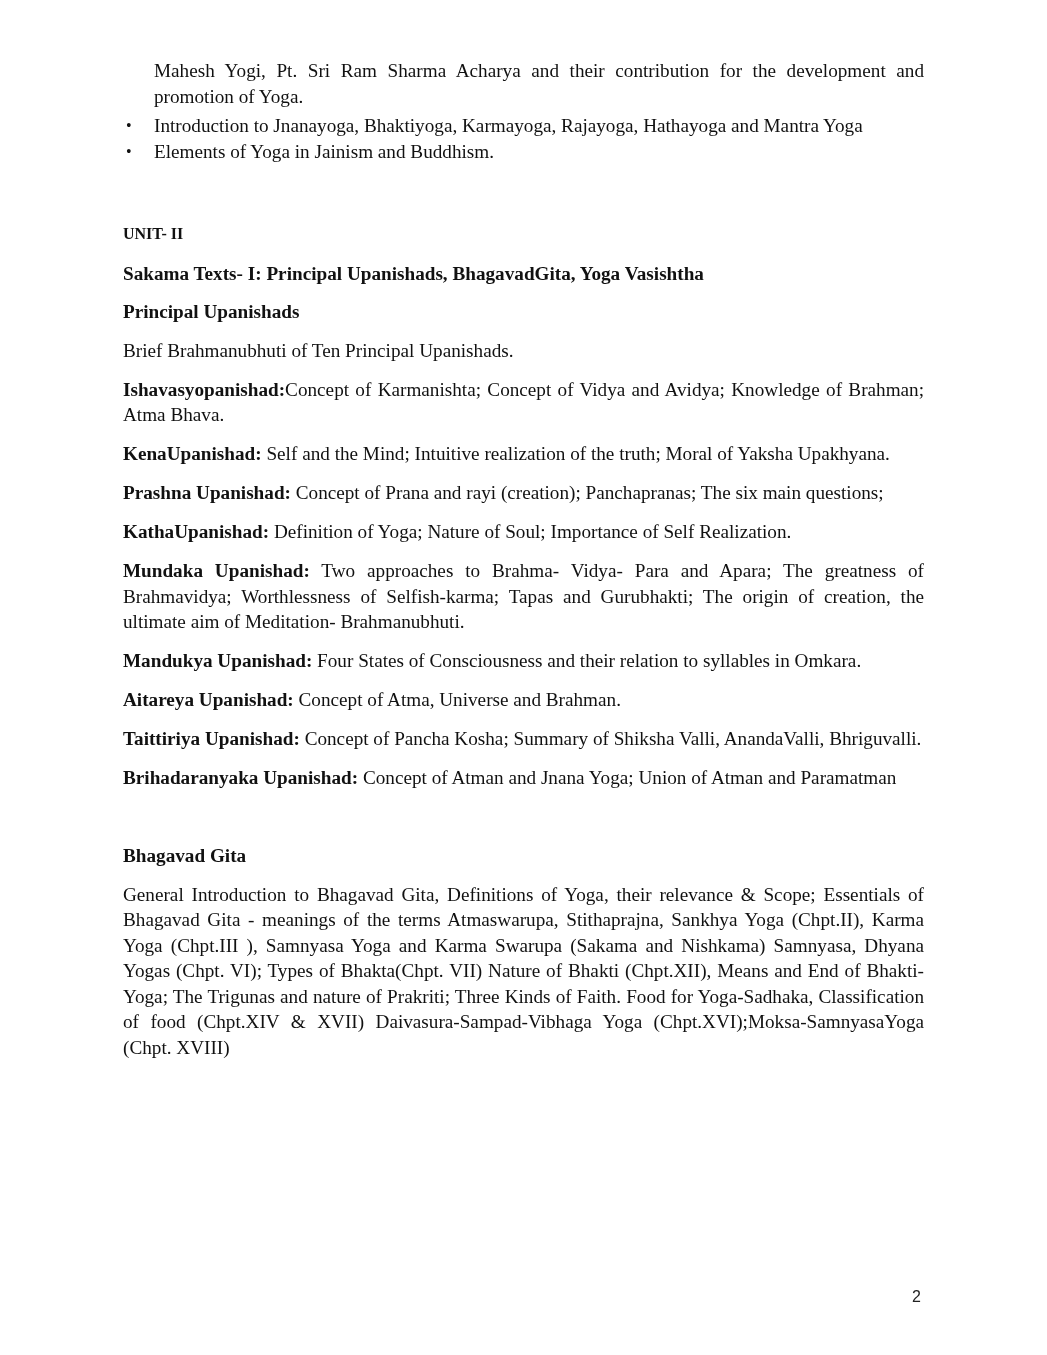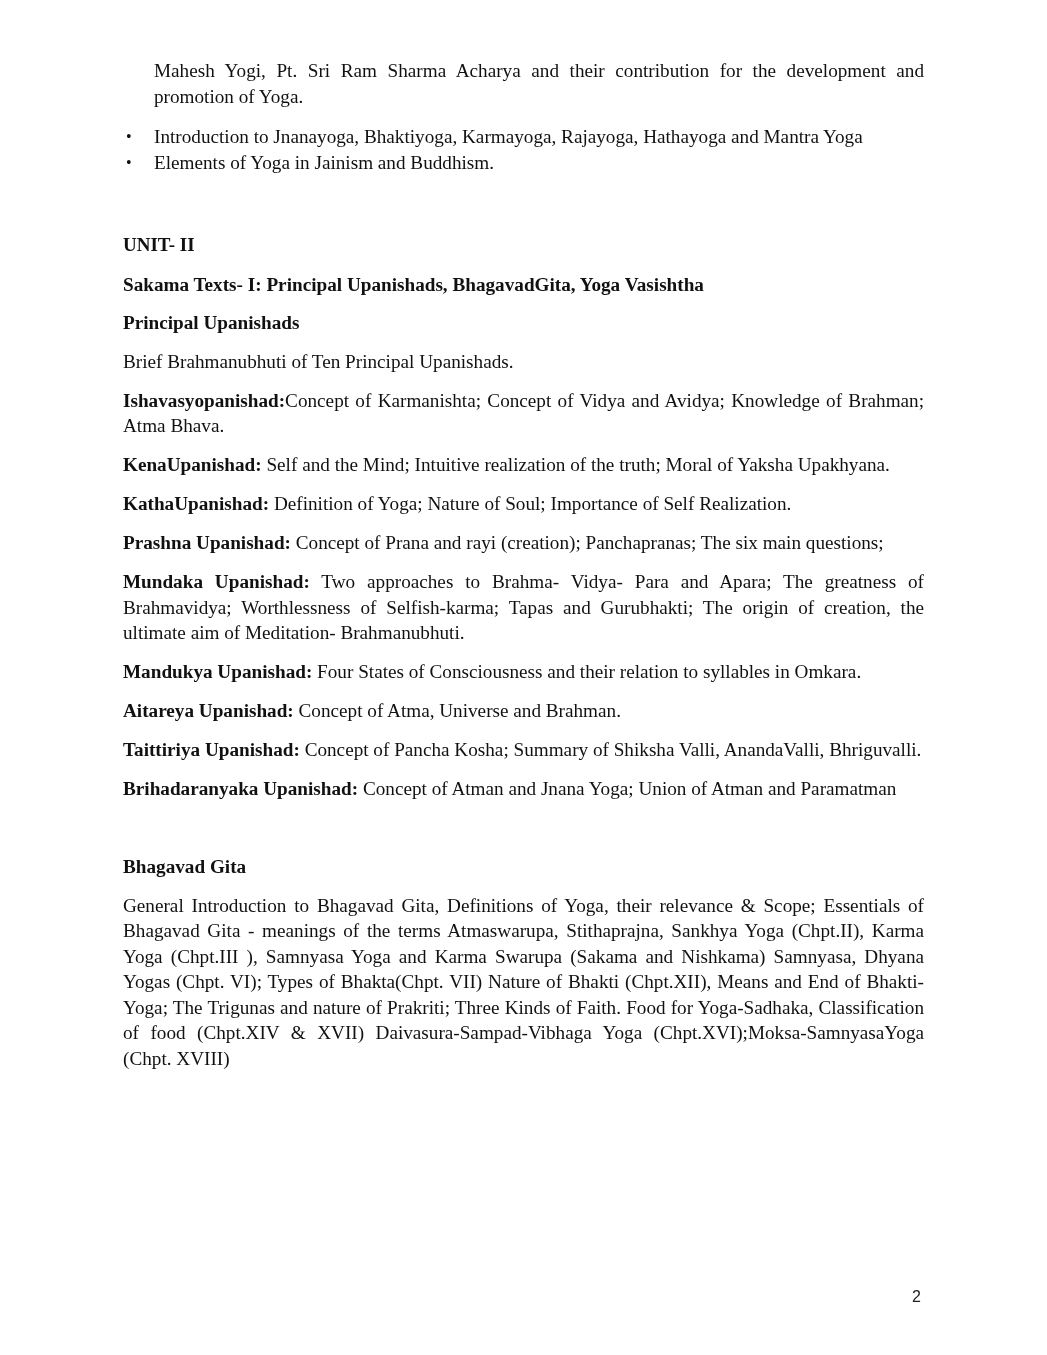--- a/index.html
+++ b/index.html
@@ -17,42 +17,42 @@
     }
     .page {
       position: absolute;
       left: 123px;
       top: 58px;
       width: 801px;
       font-size: 19.2px;
       line-height: 25.5px;
     }
     .intro-cont {
-      margin: 0 0 15px 31px;
+      margin: 0 0 4px 31px;
       text-align: justify;
     }
     ul.bullets {
       list-style: none;
       margin: 1px 0 0 0;
       padding: 0;
     }
     ul.bullets li {
       position: relative;
       padding-left: 31px;
       margin: 0;
     }
     ul.bullets li .bullet {
       position: absolute;
       left: 3px;
       top: 0;
       font-size: 16px;
     }
     .unit-heading {
       font-weight: bold;
-      font-size: 19px;
+      font-size: 16px;
       margin: 55px 0 0 0;
       line-height: 30px;
     }
     .subhead {
       font-weight: bold;
       margin: 12px 0 0 0;
     }
     .para {
       margin: 13.5px 0 0 0;
       text-align: justify;
@@ -97,23 +97,23 @@
   <p class="subhead">Sakama Texts- I: Principal Upanishads, BhagavadGita, Yoga Vasishtha</p>
 
   <p class="subhead">Principal Upanishads</p>
 
   <p class="para">Brief Brahmanubhuti of Ten Principal Upanishads.</p>
 
   <p class="para"><span class="term">Ishavasyopanishad:</span><span>Concept of Karmanishta; Concept of Vidya and Avidya; Knowledge of Brahman; Atma Bhava.</span></p>
 
   <p class="para"><span class="term">KenaUpanishad:</span><span> Self and the Mind; Intuitive realization of the truth; Moral of Yaksha Upakhyana.</span></p>
 
+  <p class="para"><span class="term">Prashna Upanishad:</span><span> Concept of Prana and rayi (creation); Panchapranas; The six main questions;</span></p>
+
   <p class="para"><span class="term">KathaUpanishad:</span><span> Definition of Yoga; Nature of Soul; Importance of Self Realization.</span></p>
-
-  <p class="para"><span class="term">Prashna Upanishad:</span><span> Concept of Prana and rayi (creation); Panchapranas; The six main questions;</span></p>
 
   <p class="para"><span class="term">Mundaka Upanishad:</span><span> Two approaches to Brahma- Vidya- Para and Apara; The greatness of Brahmavidya; Worthlessness of Selfish-karma; Tapas and Gurubhakti; The origin of creation, the ultimate aim of Meditation- Brahmanubhuti.</span></p>
 
   <p class="para"><span class="term">Mandukya Upanishad:</span><span> Four States of Consciousness and their relation to syllables in Omkara.</span></p>
 
   <p class="para"><span class="term">Aitareya Upanishad:</span><span> Concept of Atma, Universe and Brahman.</span></p>
 
   <p class="para"><span class="term">Taittiriya Upanishad:</span><span> Concept of Pancha Kosha; Summary of Shiksha Valli, AnandaValli, Bhriguvalli.</span></p>
 
 

